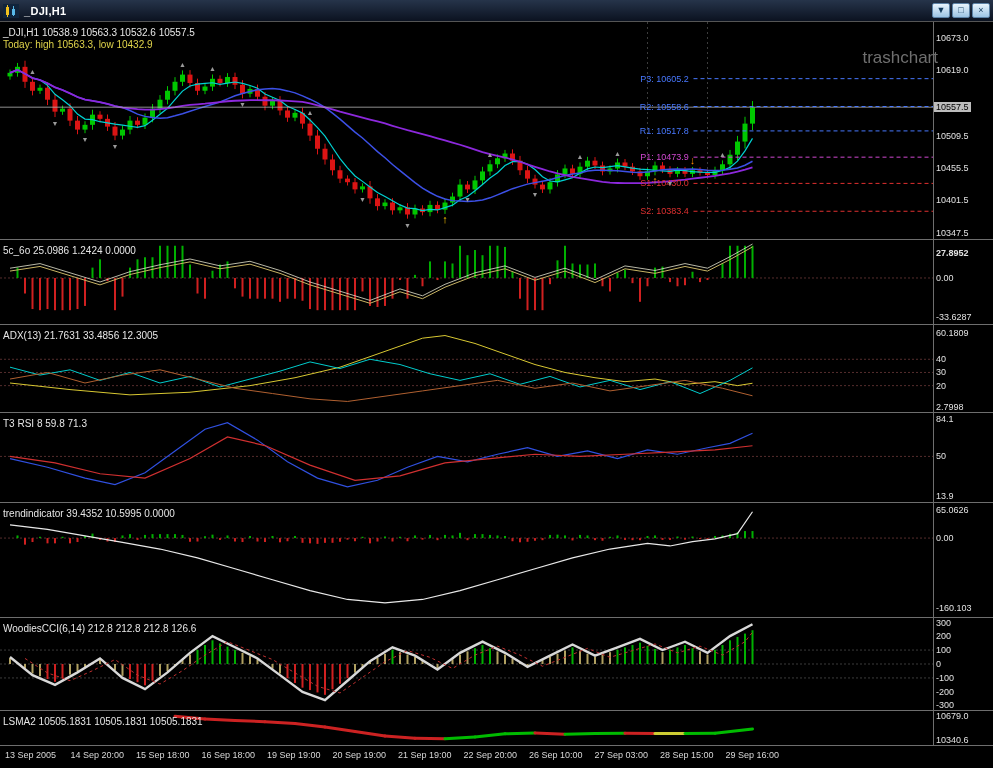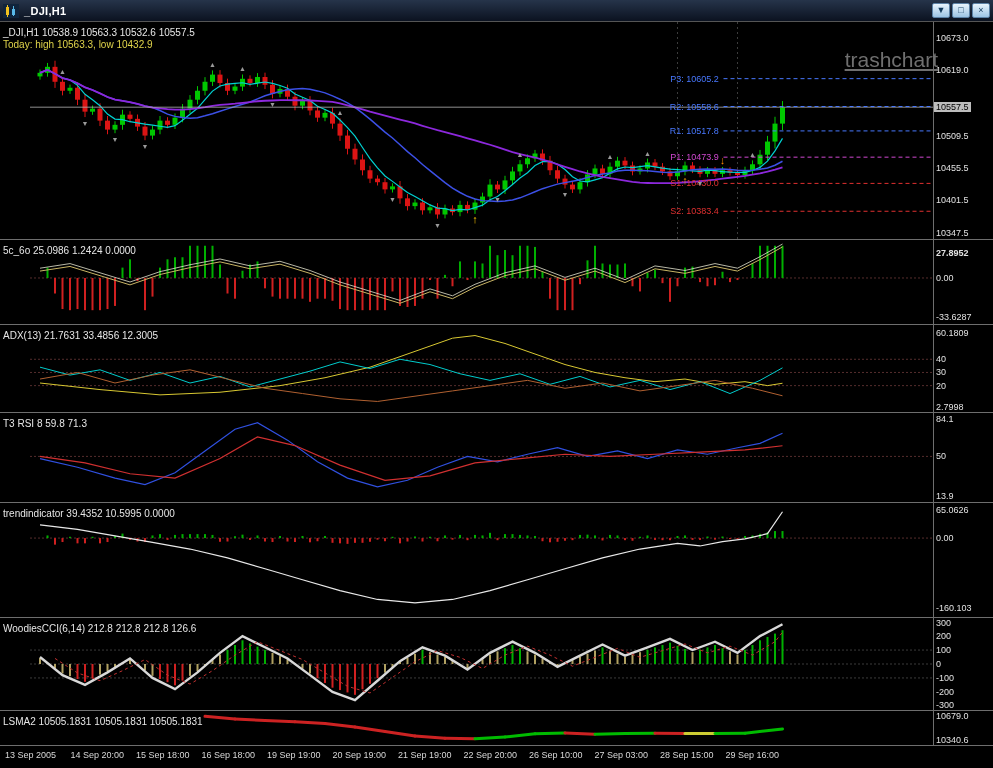--- a/index.html
+++ b/index.html
@@ -8,29 +8,29 @@
   .titlebar{height:22px;box-sizing:border-box;border-bottom:1px solid #555;
             background:linear-gradient(#26344a,#0b1220);display:flex;align-items:center;padding:0 3px;}
   .tb-icon{width:16px;height:14px;margin-right:5px;display:inline-block;}
   .tb-title{color:#fff;font-size:11px;font-weight:bold;letter-spacing:.3px;}
   .tb-buttons{margin-left:auto;display:flex;gap:2px;}
   .tb-btn{width:18px;height:15px;font-size:9px;line-height:9px;padding:0;color:#123a5c;
           background:linear-gradient(#e8f4fd,#9cc4e4);border:1px solid #5c82a6;border-radius:2px;cursor:pointer;}
   .pane{position:relative;box-sizing:border-box;border-bottom:1px solid #6e6e6e;background:#000;}
   .pane-main{height:218px;} .pane-osc1{height:85px;} .pane-adx{height:88px;}
   .pane-rsi{height:90px;} .pane-trend{height:115px;} .pane-cci{height:93px;} .pane-lsma{height:35px;}
-  .plot{position:absolute;left:0;top:0;bottom:0;right:43px;padding-left:30px;}
+  .plot{position:absolute;left:0;top:0;bottom:0;right:43px;}
   .axis{position:absolute;right:0;top:0;bottom:0;width:60px;box-sizing:border-box;
         border-left:1px solid #6e6e6e;background:#000;}
   .axis span{position:absolute;left:2px;font-size:9px;color:#e2e2e2;white-space:nowrap;}
   .axis span.hl{background:#bdbdbd;color:#000;padding:0 2px;left:0;}
   .pane-header{position:absolute;top:5px;left:3px;font-size:10px;line-height:12px;color:#e6e6e6;
                pointer-events:none;z-index:5;}
   .pane-header .sub{color:#e0d44a;}
-  .watermark{position:absolute;top:26px;right:55px;font-size:21px;color:#6f6f6f;z-index:4;text-decoration:underline;}
+  .watermark{position:absolute;top:26px;right:55px;font-size:17px;color:#6f6f6f;z-index:4;}
   .time-axis{position:relative;height:22px;background:#000;padding-left:32px;}
   .time-axis span{position:absolute;top:4px;font-size:9px;color:#d8d8d8;white-space:nowrap;}
   svg{display:block;}
 </style>
 </head>
 <body>
 
 <div class="window">
 
   <div class="titlebar">

